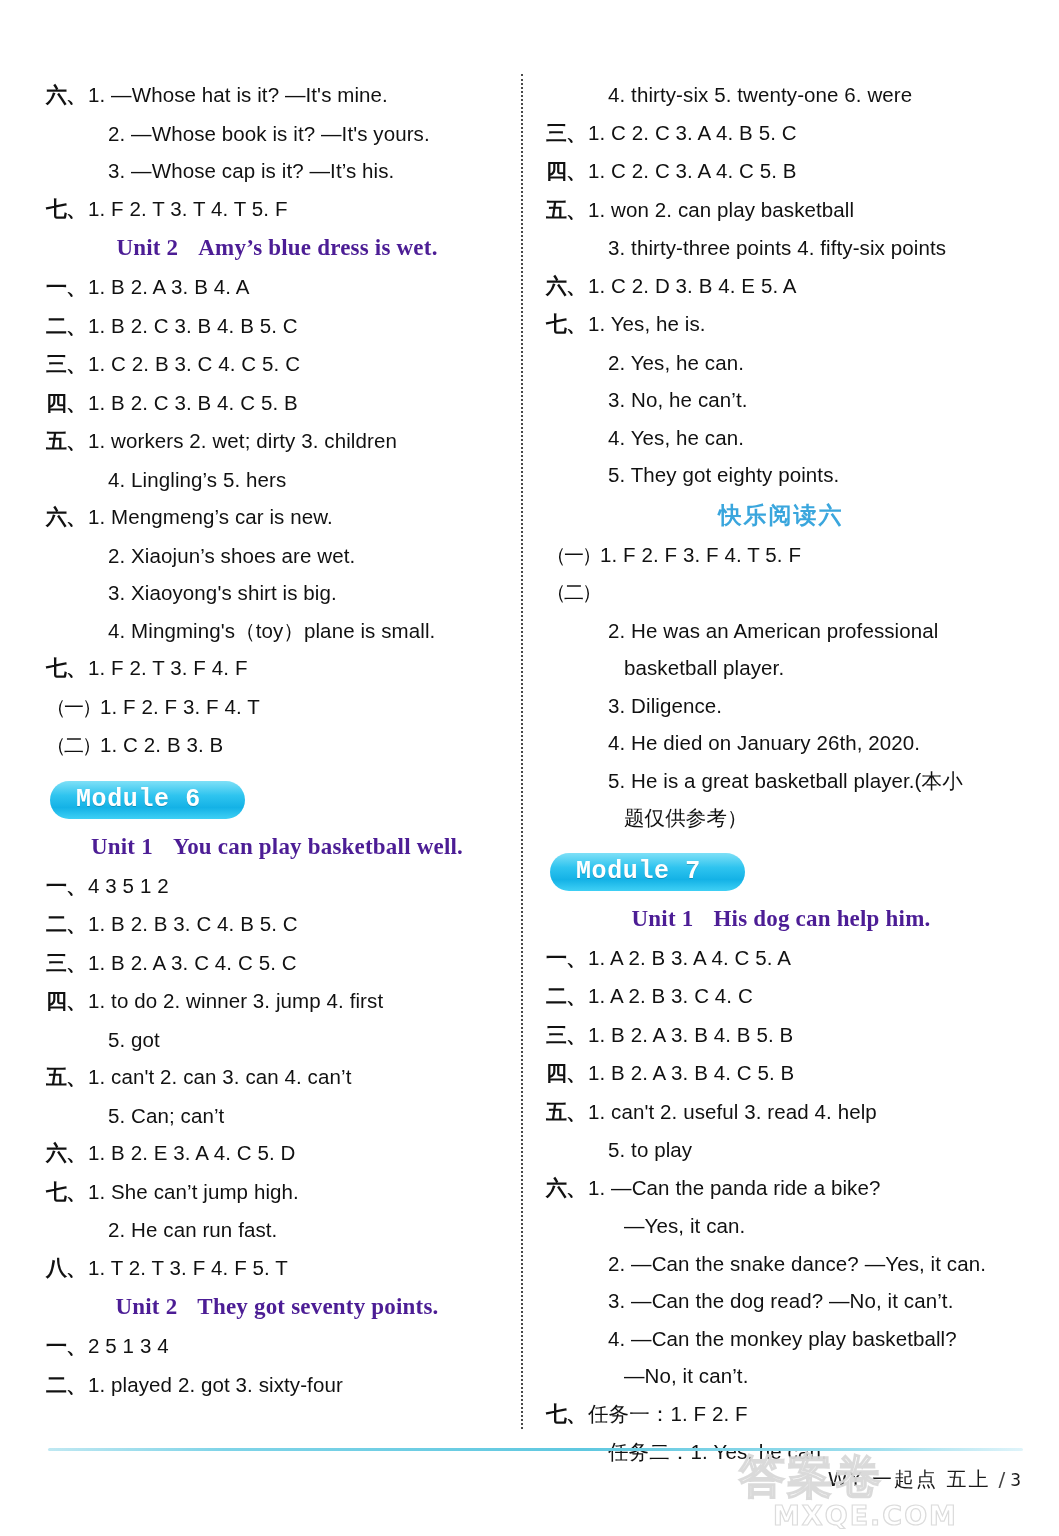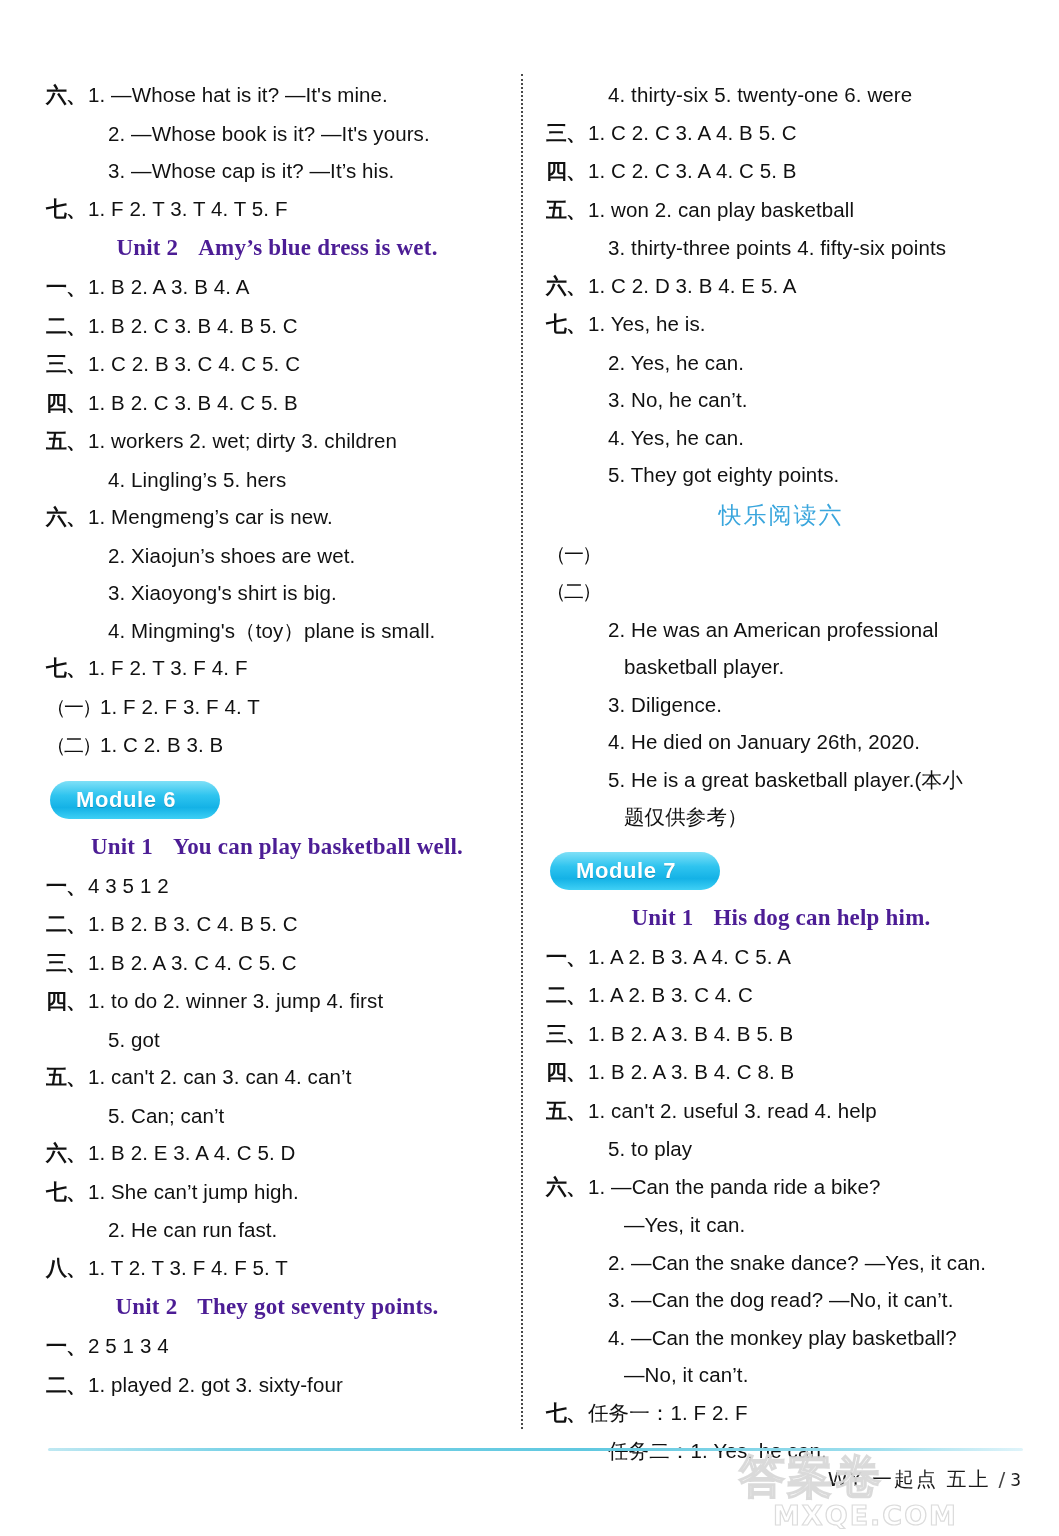--- a/index.html
+++ b/index.html
@@ -90,42 +90,42 @@
     height: 40px;
   }
   .module-badge {
     display: inline-block;
     height: 38px;
     line-height: 38px;
     padding: 0 44px 0 26px;
     border-radius: 19px;
     background: linear-gradient(180deg, #7fe0f7 0%, #2fc4ef 38%, #14b2e6 70%, #3fd0f5 100%);
     color: #ffffff;
-    font-family: Liberation Sans, sans-serif;
-    font-weight: 700;
-    font-size: 22px;
+    font-family: Liberation Mono, monospace;
+    font-weight: 700;
+    font-size: 25px;
     letter-spacing: .6px;
     text-shadow: 0 1px 0 rgba(0,0,0,.18);
   }
   .unit-heading {
     text-align: center;
     color: #4c1d95;
     font-family: "Liberation Serif", "DejaVu Serif", serif;
     font-weight: 700;
     font-size: 23px;
     line-height: 40px;
     white-space: nowrap;
     letter-spacing: .2px;
   }
   .unit-heading .unit-no { margin-right: 20px; }
   .reading-heading {
     text-align: center;
     color: #3aa6dd;
     font-family: "DejaVu Sans", "Liberation Sans", sans-serif;
-    font-weight: 400;
+    font-weight: 700;
     font-size: 23px;
     line-height: 42px;
     letter-spacing: 2px;
   }
 
   
   #footer {
     position: absolute;
     left: 0;
     top: 1458px;
@@ -352,20 +352,21 @@
         <span class="marker blank"></span>
         <span class="body-text">4. Yes, he can.</span>
       </div>
       <div class="line indent">
         <span class="marker blank"></span>
         <span class="body-text">5. They got eighty points.</span>
       </div>
       <div class="reading-heading">快乐阅读六</div>
       <div class="line">
         <span class="marker paren">（一）</span>
+        <span class="body-text">1. F    2. F    3. F    4. T    5. F</span>
       </div>
       <div class="line">
         <span class="marker paren">（二）</span>
       </div>
       <div class="line indent">
         <span class="marker blank"></span>
         <span class="body-text">2. He was an American professional</span>
       </div>
       <div class="line indent2">
         <span class="marker blank"></span>
@@ -396,21 +397,21 @@
       <div class="line">
         <span class="marker">二、</span>
         <span class="body-text">1. A    2. B    3. C    4. C</span>
       </div>
       <div class="line">
         <span class="marker">三、</span>
         <span class="body-text">1. B    2. A    3. B    4. B    5. B</span>
       </div>
       <div class="line">
         <span class="marker">四、</span>
-        <span class="body-text">1. B    2. A    3. B    4. C    8. B</span>
+        <span class="body-text">1. B    2. A    3. B    4. C    5. B</span>
       </div>
       <div class="line">
         <span class="marker">五、</span>
         <span class="body-text">1. can't    2. useful    3. read    4. help</span>
       </div>
       <div class="line indent">
         <span class="marker blank"></span>
         <span class="body-text">5. to play</span>
       </div>
       <div class="line">

